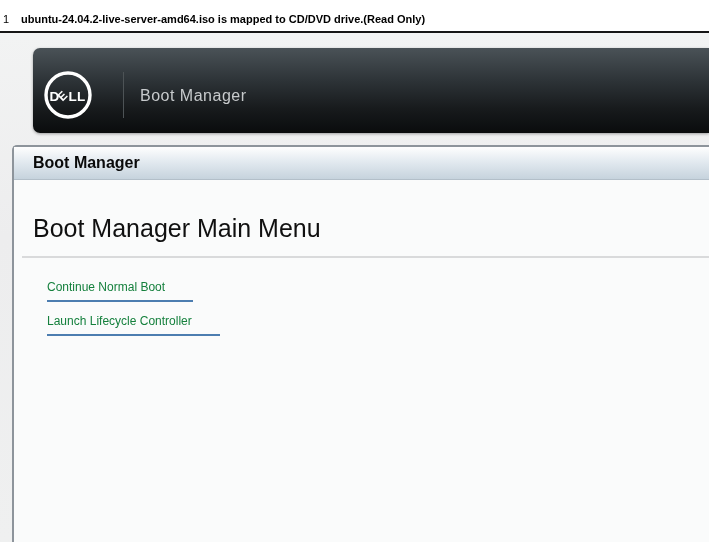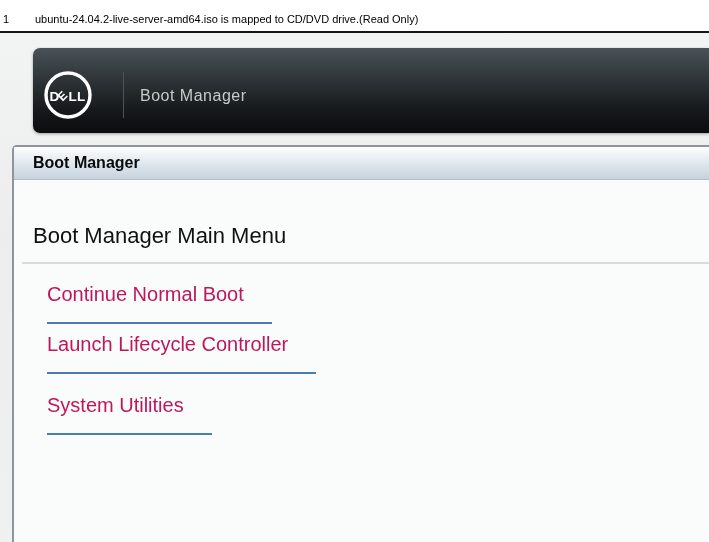--- a/index.html
+++ b/index.html
@@ -9,21 +9,21 @@
     overflow:hidden; background:#fff;
   }
 
   
   .status-bar {
     position:absolute; top:0; left:0; width:709px; height:31px;
     background:#ffffff; display:flex; align-items:center; padding-top:7px;
     font-size:11px; color:#000;
   }
   .status-slot { position:absolute; left:3px; }
-  .status-msg { position:absolute; left:35px; white-space:nowrap; }
+  .status-msg { position:absolute; left:21px; white-space:nowrap;font-weight:bold; }
   .top-divider {
     position:absolute; top:31px; left:0; width:709px; height:2px;
     background:#161616;
   }
 
   
   .page-bg {
     position:absolute; top:33px; left:0; width:709px; height:509px;
     background:linear-gradient(#f2f3f3, #ededee 40%, #eff0f0);
   }
@@ -54,40 +54,40 @@
     border-radius:5px 0 0 0;
     background:#fafbfb;
   }
   .panel-title-bar {
     height:33px; display:flex; align-items:center; padding-left:19px;
     background:linear-gradient(#fefefe, #e3eaf0 45%, #c6d3dd);
     border-bottom:1px solid #b3bfc9;
     font-size:16px; font-weight:bold; color:#0a0a0a;
   }
   .panel-subtitle {
-    margin:43px 0 0 19px;
-    font-size:22px; color:#101010;
+    margin:34px 0 0 19px;
+    font-size:25px; color:#101010;
   }
   .subtitle-divider {
     margin:13px 0 0 8px; height:2px; background:#d9dadb;
   }
 
   
   .menu { margin:19px 0 0 18px; }
   .menu-item { padding-left:15px; margin-bottom:20px; cursor:pointer; }
   .menu-item:first-child { margin-bottom:9px; }
   .menu-item.gap-above { margin-top:45px; }
   .menu-item.highlighted {
     background:#eef5af;
     padding-top:10px; padding-bottom:11px; margin-bottom:0;
   }
   .menu-link {
     display:inline-block;
-    font-size:20px; color:#be185d;
-    padding:0 28px 16px 0;
+    font-size:12px; color:#15803d;
+    padding:0 28px 6px 0;
     border-bottom:2px solid #4c7db0;
     white-space:nowrap;
   }
 </style>
 </head>
 <body>
 
 <div class="screen">
 
   <div class="status-bar">
@@ -115,19 +115,16 @@
     <div class="panel-subtitle">Boot Manager Main Menu</div>
     <div class="subtitle-divider"></div>
 
     <div class="menu">
       <div class="menu-item">
         <span class="menu-link">Continue Normal Boot</span>
       </div>
       <div class="menu-item">
         <span class="menu-link">Launch Lifecycle Controller</span>
       </div>
-      <div class="menu-item">
-        <span class="menu-link">System Utilities</span>
-      </div>
     </div>
   </div>
 
 </div>
 
 </body></html>

